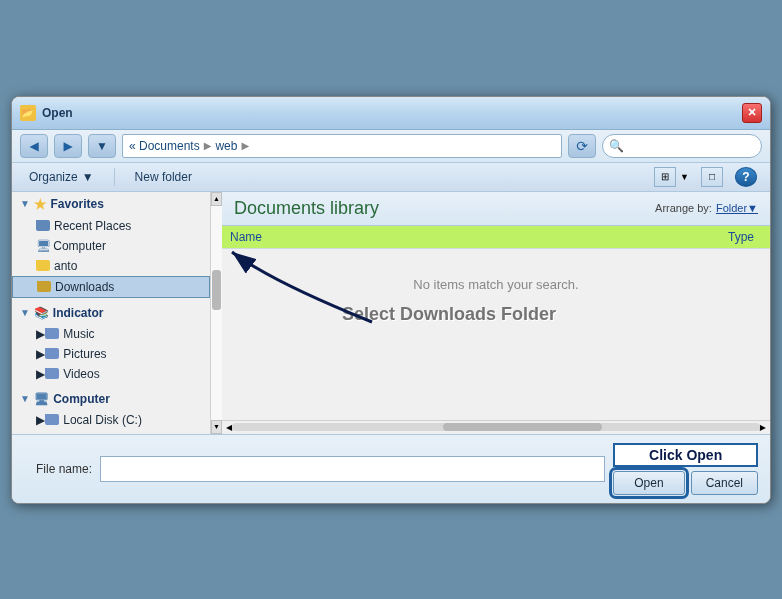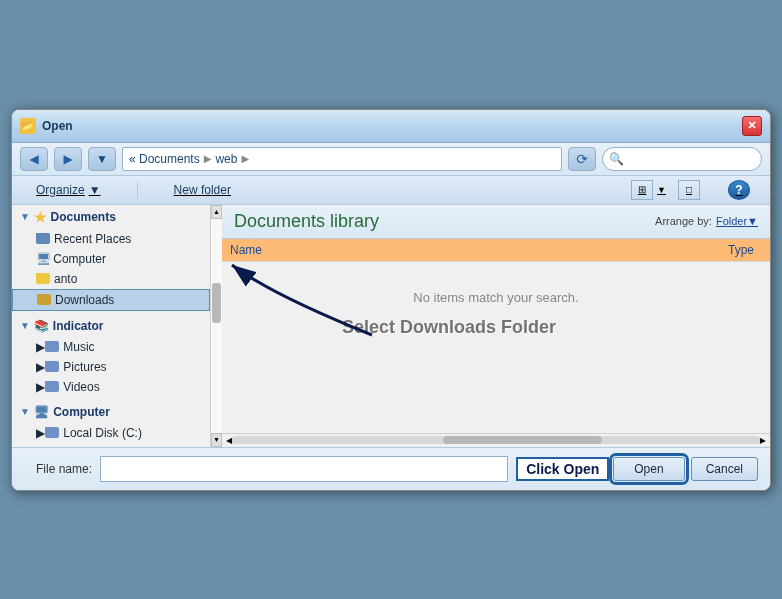--- a/index.html
+++ b/index.html
@@ -129,26 +129,25 @@
       padding: 0 6px;
       font-size: 12px;
       border-radius: 12px;
       display: flex;
       align-items: center;
       gap: 4px;
     }
     
     .toolbar {
       background: linear-gradient(to bottom, #e0ecf8, #ccdcee);
-      padding: 4px 20px;
-      display: flex;
-      align-items: center;
-      gap: 28px;
+      padding: 4px 13px;
+      display: flex;
+      align-items: center;
+      gap: 12px;
       border-bottom: 1px solid #b0c8de;
-      text-decoration: underline;
     }
     .toolbar-btn {
       display: flex;
       align-items: center;
       gap: 4px;
       cursor: pointer;
       font-size: 12px;
       color: #1a3a5c;
       padding: 2px 4px;
     }
@@ -213,21 +212,21 @@
       text-decoration: underline;
       cursor: pointer;
       display: flex;
       align-items: center;
     }
     .column-headers {
       display: flex;
       align-items: flex-start;
       padding: 4px 8px;
       border-bottom: 1px solid #d0d8e0;
-      background: #fdba74;
+      background: #bef264;
       font-size: 12px;
       color: #1a4a9a;
       gap: 0;
     }
     .col-name { flex: 3; }
     .col-date { flex: 2; text-align: right; }
     .col-type { flex: 1; text-align: right; padding-right: 8px; }
     .col-sort-arrow {
       font-size: 8px;
       color: #2060a0;
@@ -305,21 +304,21 @@
     .file-name-input {
       flex: 1;
       height: 26px;
       border: 1px solid #90b0cc;
       background: white;
       padding: 0 6px;
       font-size: 12px;
     }
     .open-cancel-area {
       display: flex;
-      flex-direction: row;
+      flex-direction: column;
       gap: 4px;
       position: relative;
     }
     .open-label {
       font-size: 14px;
       font-weight: bold;
       color: #0a1a4a;
       background: white;
       border: 2px solid #2060a0;
       padding: 2px 8px;
@@ -514,21 +513,21 @@
 
   <div class="main-wrapper">
 
     <div class="sidebar-wrapper">
       <div class="sidebar-inner">
 
         <div class="sidebar-section">
           <div class="sidebar-group-header">
             <span class="collapse-icon">▼</span>
             <span class="star-icon">★</span>
-            <span style="margin-left:4px;">Documents</span>
+            <span style="margin-left:4px;">Favorites</span>
           </div>
           <div class="sidebar-item">
             <span class="small-folder-icon lib"></span>
             <span>Recent Places</span>
           </div>
           <div class="sidebar-item">
             <span class="computer-icon">🖥</span>
             <span style="margin-left:2px;">Computer</span>
           </div>
           <div class="sidebar-item">

